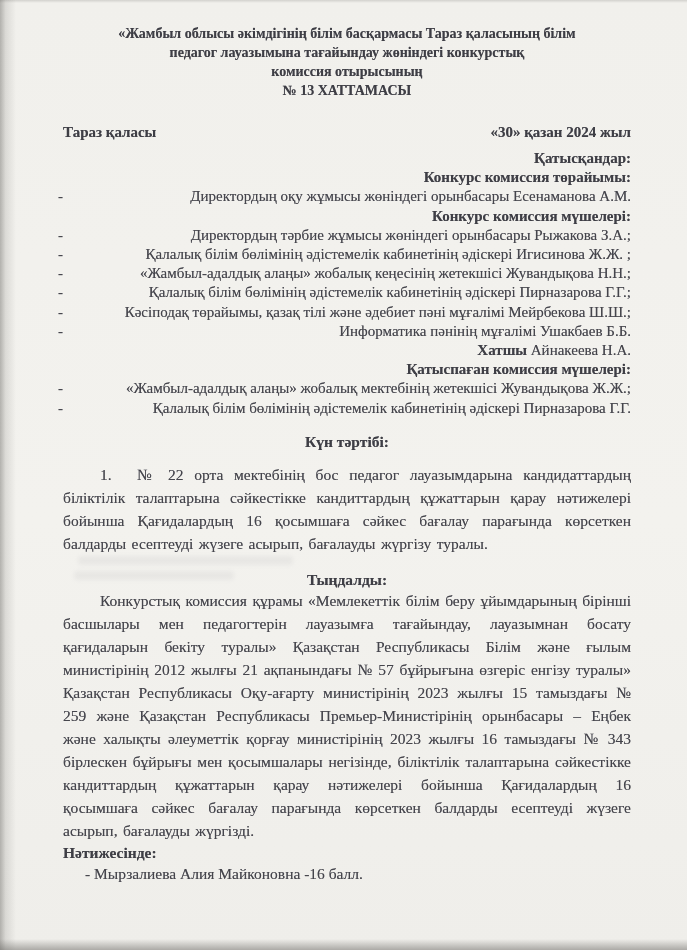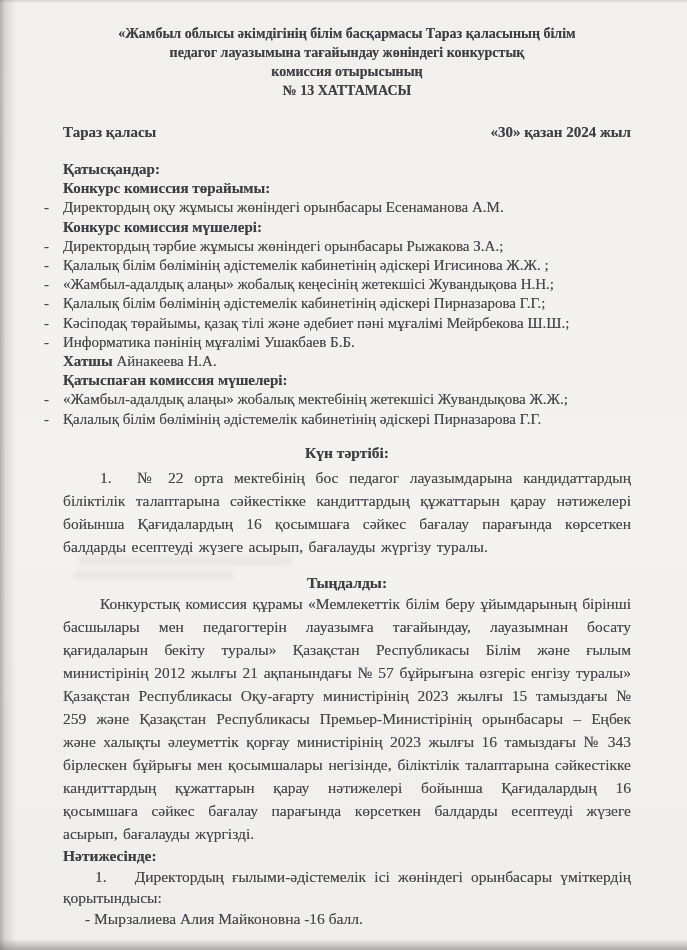--- a/index.html
+++ b/index.html
@@ -54,23 +54,24 @@
   .meta-row {
     margin-top: 24px;
     display: flex;
     justify-content: space-between;
     font-weight: bold;
     font-size: 15px;
     color: #3e3e45;
     gap: 20px;
   }
   .roster {
-    margin-top: 19px;
+    margin-top: 8px;
     font-size: 15px;
     line-height: 19.2px;
+    text-align: right;
   }
   .roster .sub-heading { font-weight: bold; color: #3e3e45; }
   .hang-item {
     display: flex;
     margin-left: -19px;
   }
   .hang-item .marker { flex: 0 0 19px; }
   .hang-item .txt { flex: 1; }
   .secretary-row { }
   .secretary-row .lbl { font-weight: bold; color: #3e3e45; }
@@ -81,21 +82,21 @@
     font-size: 15.5px;
     color: #3e3e45;
   }
   .agenda-heading { margin-top: 15px; }
   .para {
     text-align: justify;
     font-size: 15.5px;
     line-height: 23px;
     word-spacing: 1.5px;
   }
-  .agenda-para { margin-top: 4px; text-indent: 37px; }
+  .agenda-para { margin-top: 12px; text-indent: 37px; }
   .agenda-para .num { margin-right: 20px; }
   .heard-heading { margin-top: 16px; }
   .heard-para { text-indent: 37px; }
 
   .results { font-size: 15.5px; line-height: 21px; }
   .results-heading { font-weight: bold; color: #3e3e45; }
   .result-item { text-align: justify; text-indent: 32px; word-spacing: 1px; }
   .result-item .num-wide { margin-right: 28px; }
   .score-line { margin-left: 22px; }
 </style>
@@ -182,21 +183,18 @@
       <span class="num">1.</span><span>№ 22 орта мектебінің бос педагог лауазымдарына кандидаттардың біліктілік талаптарына сәйкестікке кандиттардың құжаттарын қарау нәтижелері бойынша Қағидалардың 16 қосымшаға сәйкес бағалау парағында көрсеткен балдарды есептеуді жүзеге асырып, бағалауды жүргізу туралы.</span>
     </div>
 
     <div class="center-heading heard-heading">Тыңдалды:</div>
 
     <div class="para heard-para">Конкурстық комиссия құрамы «Мемлекеттік білім беру ұйымдарының бірінші басшылары мен педагогтерін лауазымға тағайындау, лауазымнан босату қағидаларын бекіту туралы» Қазақстан Республикасы Білім  және ғылым министірінің 2012 жылғы 21 ақпанындағы № 57 бұйрығына өзгеріс енгізу туралы» Қазақстан Республикасы Оқу-ағарту министірінің 2023 жылғы 15 тамыздағы № 259 және Қазақстан Республикасы Премьер-Министірінің орынбасары – Еңбек және халықты әлеуметтік қорғау министірінің 2023 жылғы 16 тамыздағы № 343 бірлескен бұйрығы мен қосымшалары негізінде, біліктілік талаптарына сәйкестікке кандиттардың құжаттарын қарау нәтижелері бойынша Қағидалардың 16 қосымшаға сәйкес бағалау парағында  көрсеткен балдарды есептеуді жүзеге асырып, бағалауды жүргізді.</div>
 
     <div class="results">
       <div class="results-heading">Нәтижесінде:</div>
 
-      <div class="result-item">
-        <span class="num-wide">1.</span><span>Директордың ғылыми-әдістемелік ісі жөніндегі орынбасары үміткердің қорытындысы:</span>
-      </div>
       <div class="score-line">- Мырзалиева Алия Майконовна -16 балл.</div>
 
     </div>
 
   </div>
 </div>
 
 </body></html>

